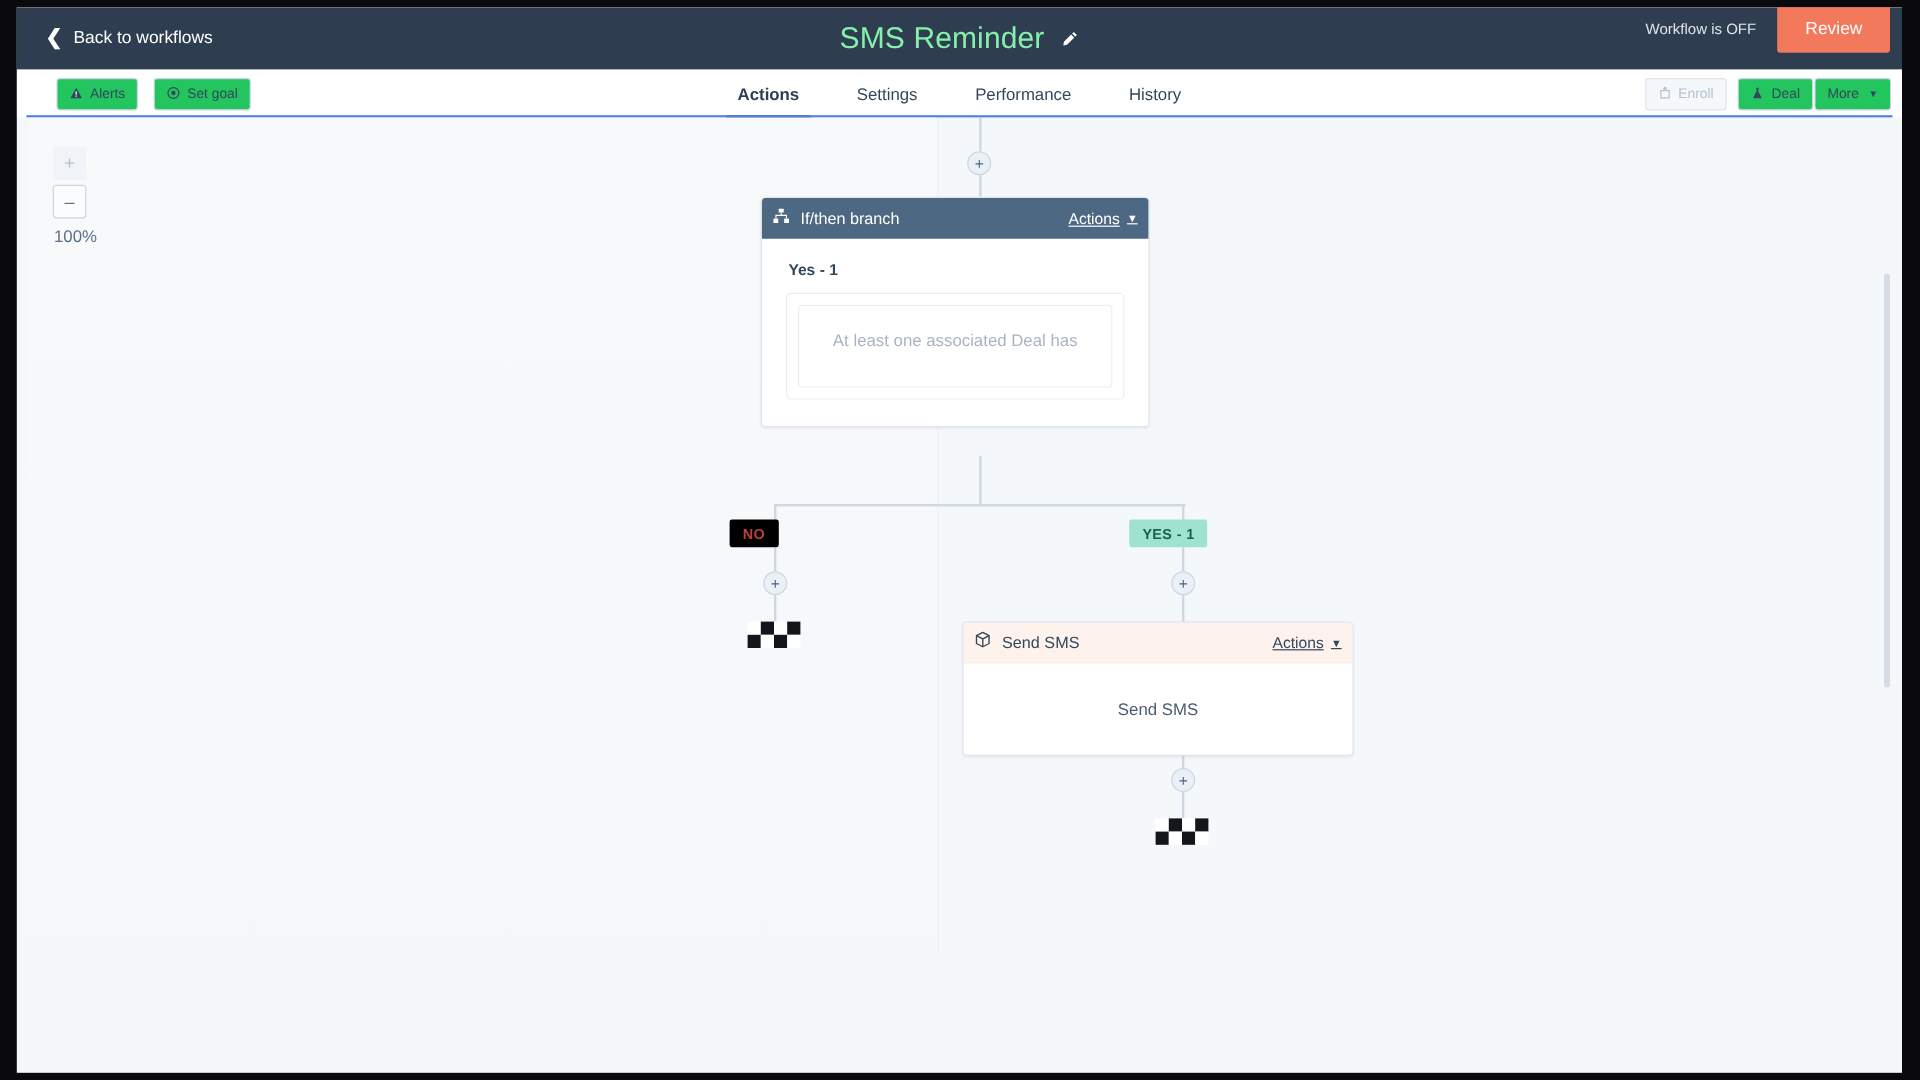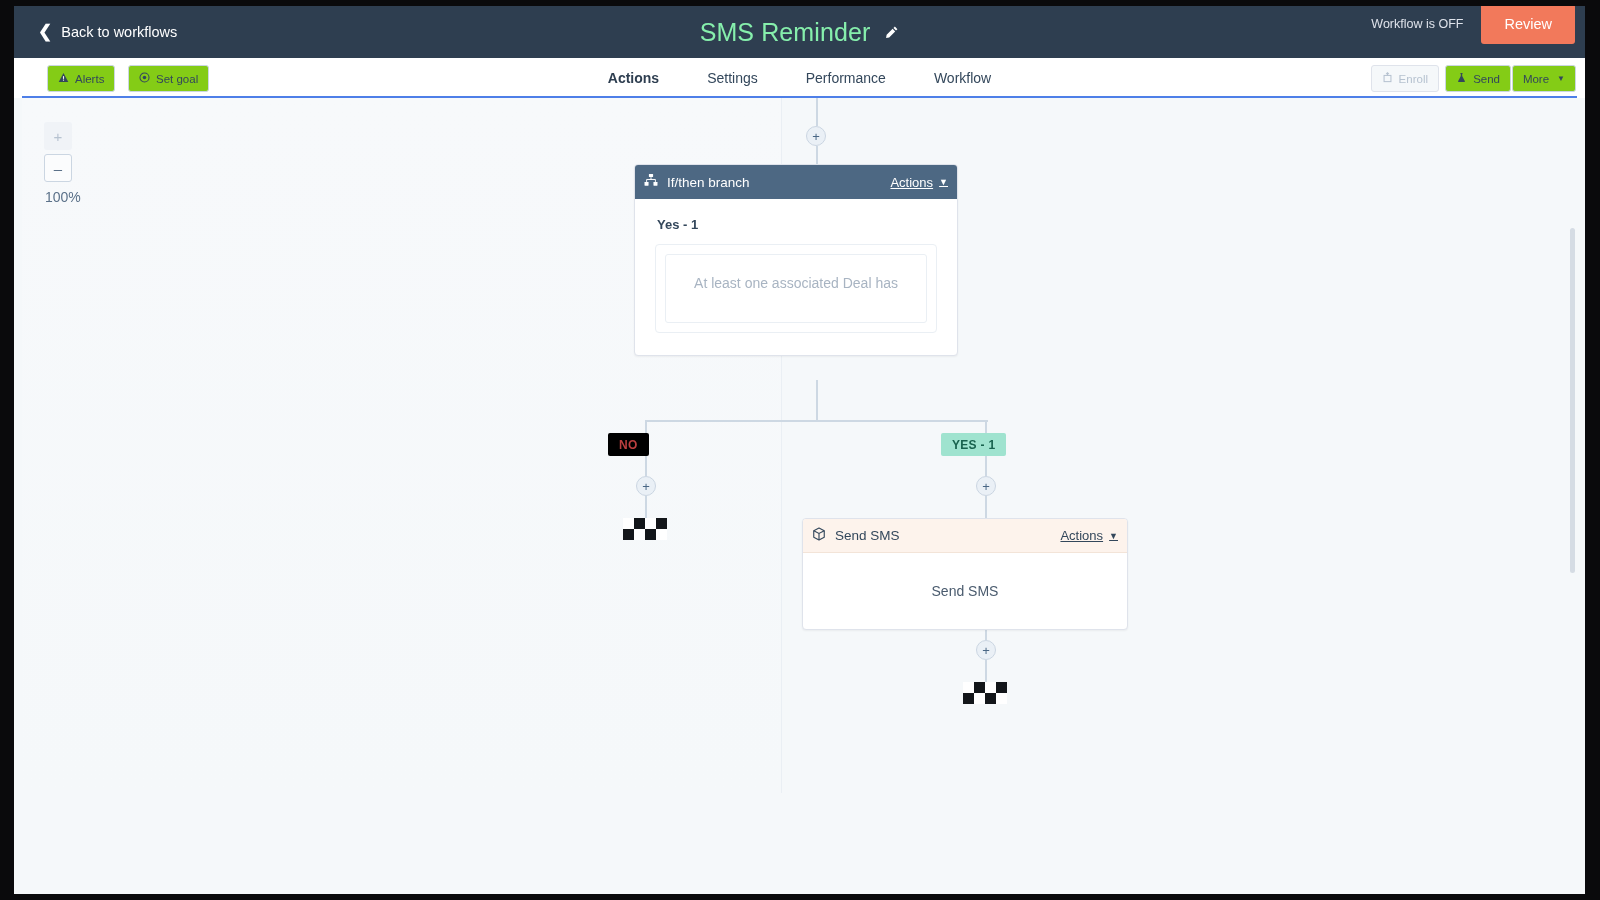--- a/index.html
+++ b/index.html
@@ -55,21 +55,21 @@
 
   
   #toolbar {
     position: absolute; left: 0; top: 52px;
     width: 1571px; height: 40px;
     background: #ffffff;
   }
   .tb-btn {
     position: absolute; top: 7px; height: 27px;
     display: inline-flex; align-items: center; gap: 6px;
-    background: #84cc16; border: 1px solid #cbd6e2; border-radius: 3px;
+    background: #22c55e; border: 1px solid #cbd6e2; border-radius: 3px;
     color: #33475b; font-size: 11.5px; font-family: inherit;
     padding: 0 10px; cursor: pointer; white-space: nowrap;
   }
   .tb-btn.disabled { color: #b6c2d0; border-color: #dfe3eb; cursor: default; background:#f5f8fa; }
   #btn-alerts { left: 33px; }
   #btn-setgoal { left: 114px; }
   #btn-enroll  { right: 146px; }
   #btn-test    { right: 74px; }
   #btn-more    { right: 9px; }
   .tb-btn .caret { font-size: 8px; margin-left: 2px; color:#33475b;}
@@ -230,21 +230,21 @@
       <div class="tab active">
         <span>Actions</span>
       </div>
       <div class="tab">
         <span>Settings</span>
       </div>
       <div class="tab">
         <span>Performance</span>
       </div>
       <div class="tab">
-        <span>Workflow</span>
+        <span>History</span>
       </div>
     </div>
 
     <button class="tb-btn" id="btn-alerts">
       <span>
         <svg width="11" height="11" viewBox="0 0 16 16">
             <path d="M8 1.5L15 14.5H1L8 1.5z" fill="#33475b"></path>
             <rect x="7.2" y="6" width="1.6" height="4" fill="#f5f8fa"></rect>
             <rect x="7.2" y="11" width="1.6" height="1.6" fill="#f5f8fa"></rect>
           </svg>
@@ -271,21 +271,21 @@
       </span>
       <span>Enroll</span>
     </button>
 
     <button class="tb-btn" id="btn-test">
       <span>
         <svg width="11" height="11" viewBox="0 0 16 16">
             <path d="M6.3 1.5h3.4v1.2H9v3.1l3.8 7.3c.4.8-.1 1.4-.9 1.4H4.1c-.8 0-1.3-.6-.9-1.4L7 5.8V2.7h-.7V1.5z" fill="#33475b"></path>
           </svg>
       </span>
-      <span>Send</span>
+      <span>Deal</span>
     </button>
 
     <button class="tb-btn" id="btn-more">
       <span>More</span>
       <span class="caret">▼</span>
     </button>
   </div>
 
   <div id="blue-rule"></div>
 

